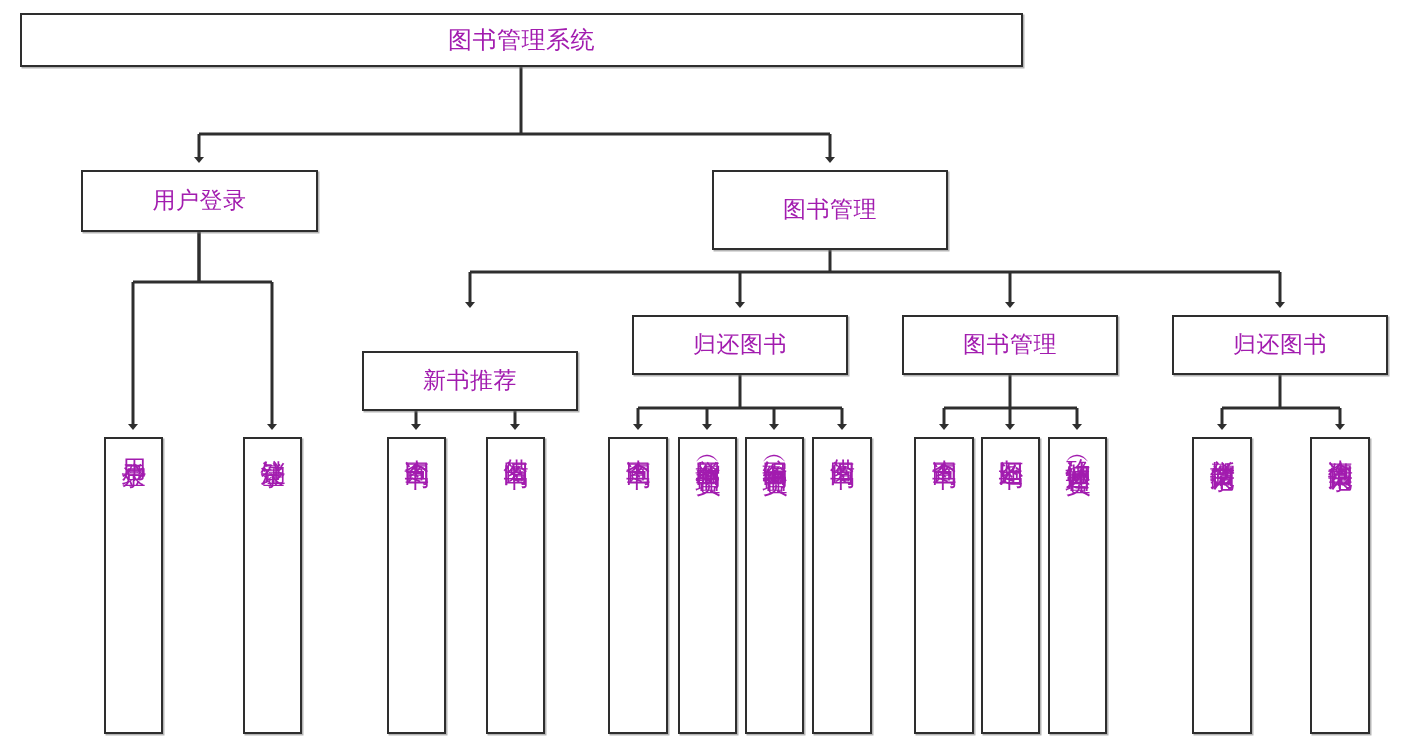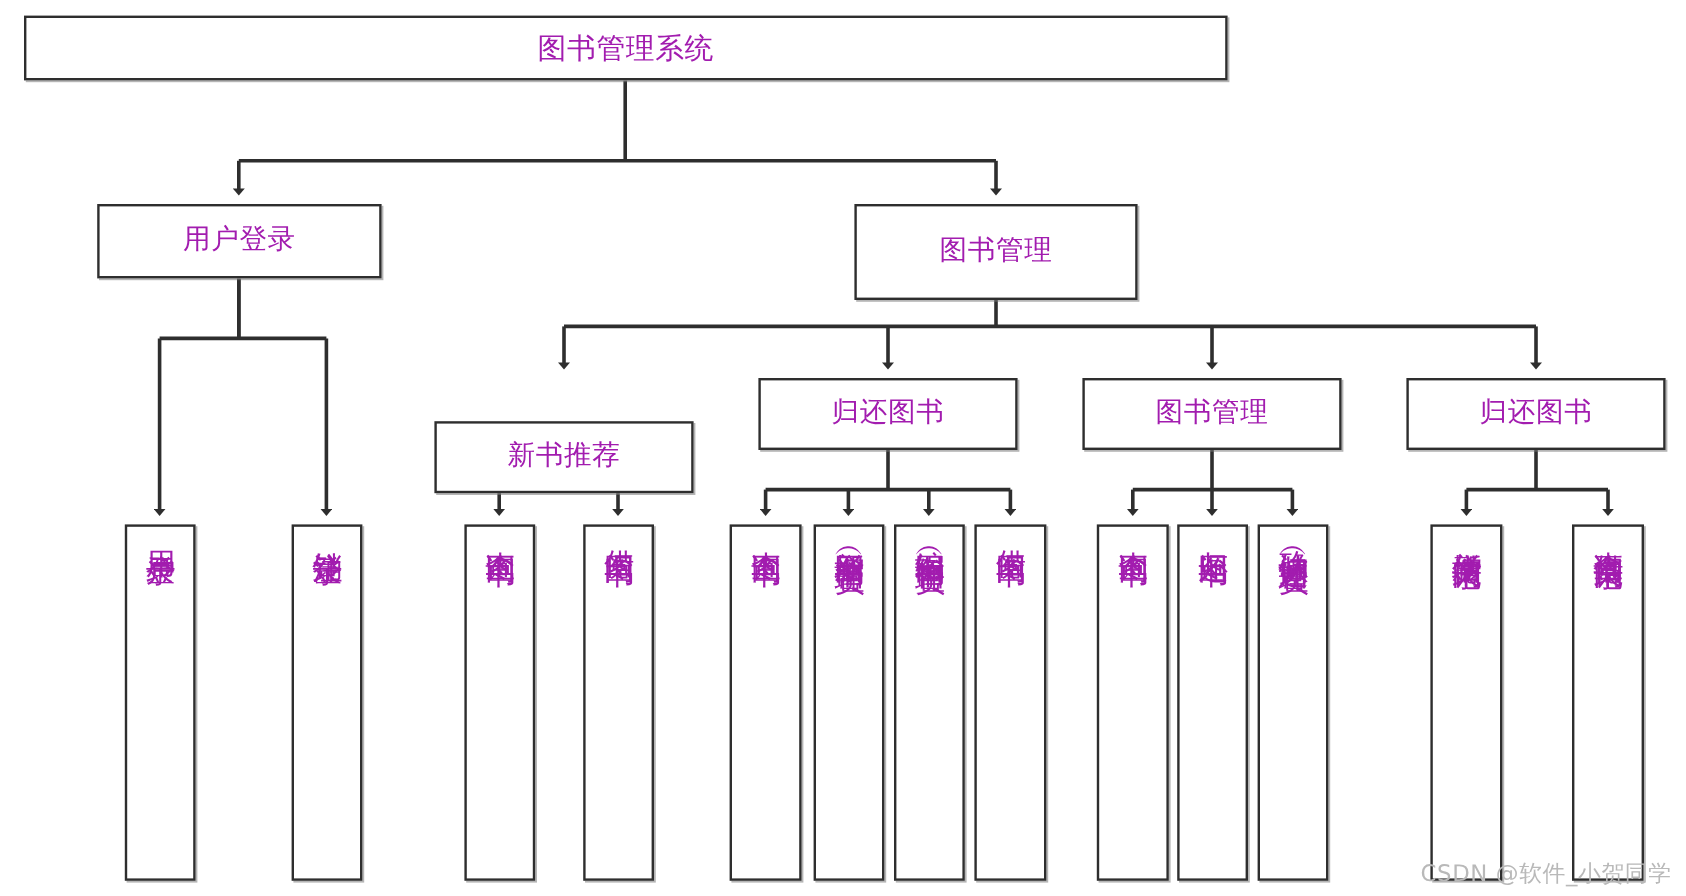--- a/index.html
+++ b/index.html
@@ -200,15 +200,14 @@
   </div>
 
   <div class="node leaf" style="left:1192px; top:437px; width:60px; height:297px;">
     <span class="label">新增借阅记录</span>
   </div>
 
   <div class="node leaf" style="left:1310px; top:437px; width:60px; height:297px;">
     <span class="label">查询借阅记录</span>
   </div>
 
-  <div class="watermark">CSDN @软件_小贺同学</div>
 
 </div>
 
 </body></html>

